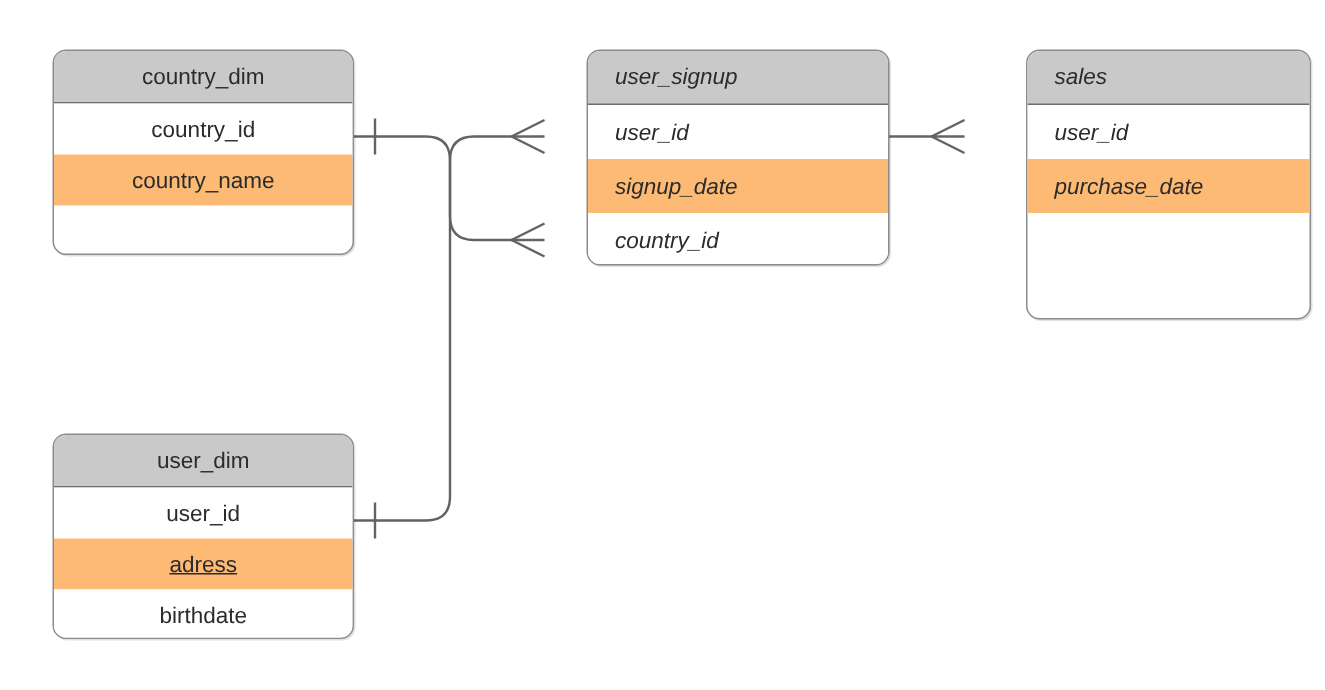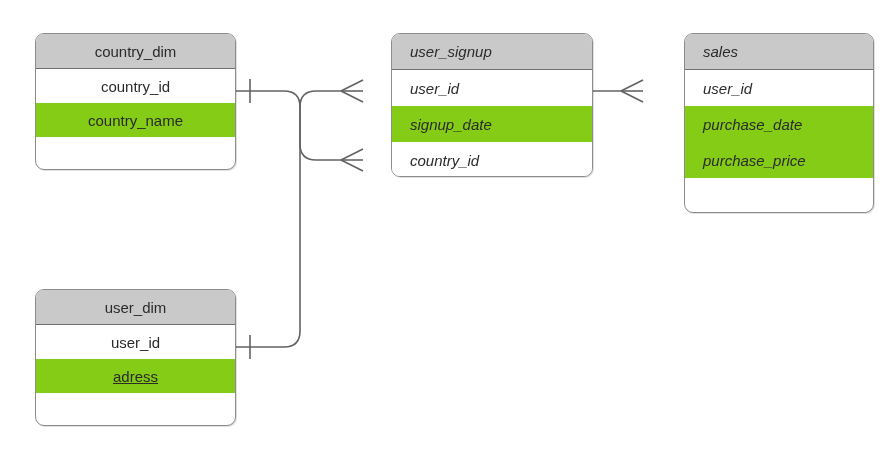--- a/index.html
+++ b/index.html
@@ -44,21 +44,21 @@
   }
   .ent-row {
     box-sizing: border-box;
     color: #2b2b2b;
     font-size: 15px;
     line-height: 1;
     display: flex;
     align-items: center;
   }
   .ent-row.odd { background: #ffffff; }
-  .ent-row.even { background: #84cc16; }
+  .ent-row.even { background: #fdba74; }
 
   
   .style-center .ent-title,
   .style-center .ent-row {
     justify-content: center;
     text-align: center;
     font-style: normal;
     padding: 0 8px;
   }
   
@@ -111,20 +111,20 @@
     <div class="entity style-left" style="left: 363px; top: 33px; width: 202px; height: 144px; margin-left: 28px;">
       <div class="ent-title" style="height: 36px;">user_signup</div>
       <div class="ent-row odd" style="height: 36px;">user_id</div>
       <div class="ent-row even" style="height: 36px;">signup_date</div>
       <div class="ent-row odd" style="height: 36px;">country_id</div>
     </div>
     <div class="entity style-left" style="left: 643px; top: 33px; width: 190px; height: 180px; margin-left: 41px;">
       <div class="ent-title" style="height: 36px;">sales</div>
       <div class="ent-row odd" style="height: 36px;">user_id</div>
       <div class="ent-row even" style="height: 36px;">purchase_date</div>
-      <div class="ent-row even" style="height: 36px;">purchase_price</div>
     </div>
     <div class="entity style-center" style="left: 35px; top: 289px; width: 201px; height: 137px;">
       <div class="ent-title" style="height: 35px;">user_dim</div>
       <div class="ent-row odd" style="height: 34px;">user_id</div>
       <div class="ent-row even" style="height: 34px; text-decoration: underline;">adress</div>
+      <div class="ent-row odd" style="height: 34px;">birthdate</div>
     </div>
   </div>
 
 </body></html>

